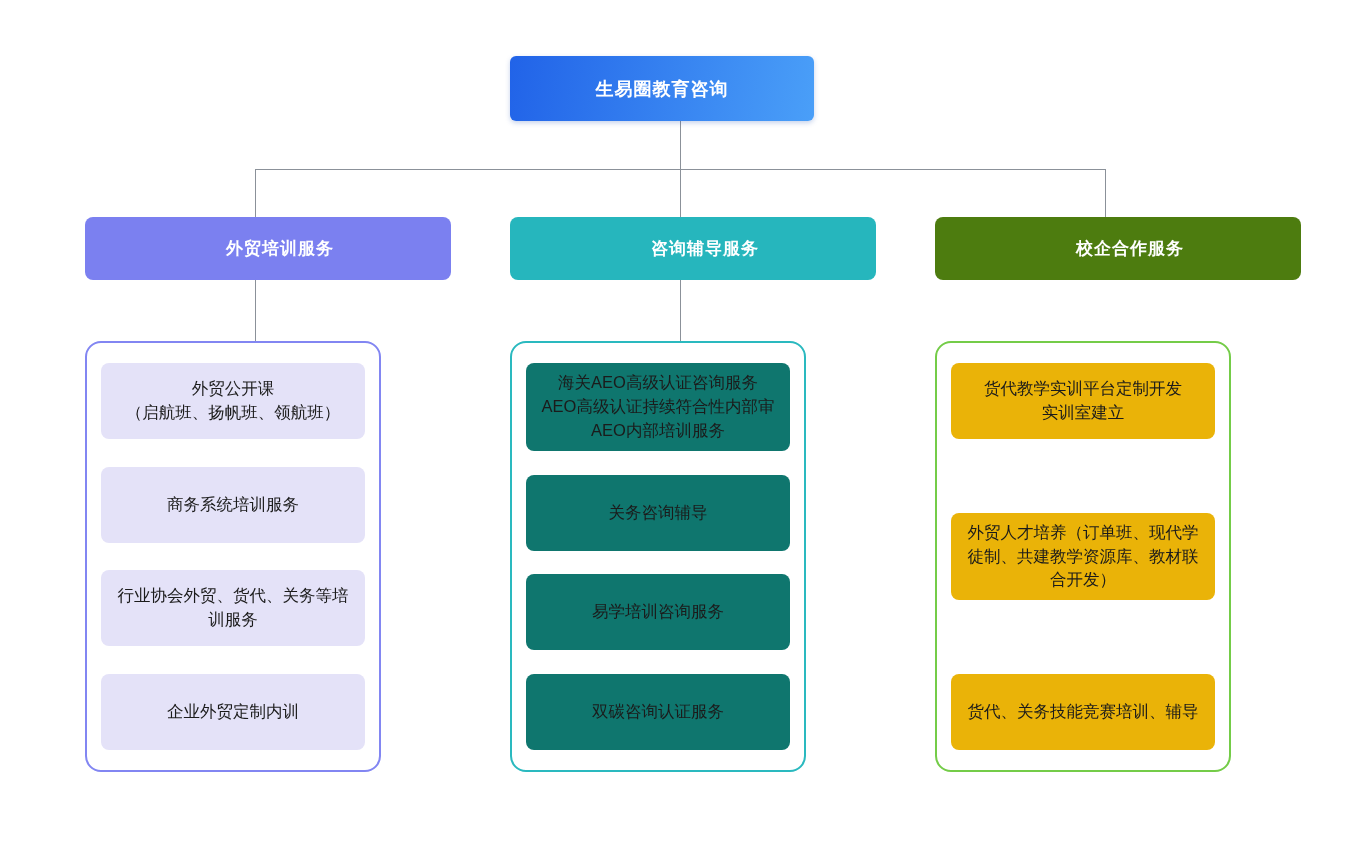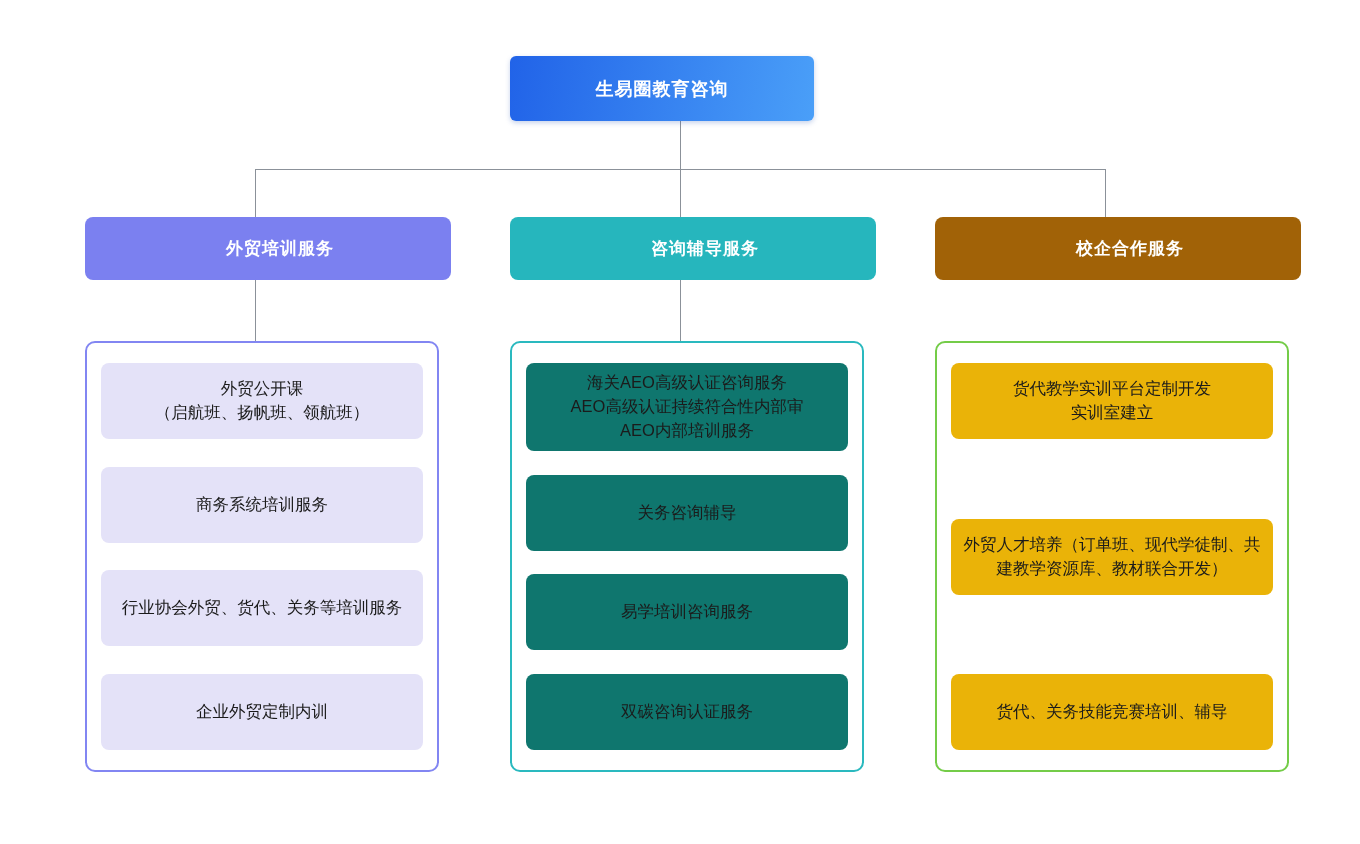--- a/index.html
+++ b/index.html
@@ -19,39 +19,39 @@
     box-shadow:0 2px 5px rgba(30,80,180,0.25);
   }
   
   .branch-header{
     position:absolute;top:217px;width:342px;height:63px;border-radius:8px;
     display:flex;align-items:center;justify-content:center;
     color:#ffffff;font-size:17px;font-weight:bold;letter-spacing:1px;padding-left:24px;
   }
   
   .branch-box{
-    position:absolute;top:341px;width:354px;height:431px;border-radius:10px;
+    position:absolute;top:341px;width:296px;height:431px;border-radius:16px;
     background:#ffffff;border:2px solid #ccc;box-sizing:border-box;
     display:flex;flex-direction:column;justify-content:space-between;
     padding:20px 14px;
   }
   .leaf-item{
     border-radius:8px;min-height:76px;box-sizing:border-box;
     display:flex;align-items:center;justify-content:center;text-align:center;
     font-size:16.5px;color:#1b1b1b;line-height:1.45;padding:8px 10px;
     white-space:pre-line;
   }
   
   .col-0 .branch-header{background:#7b80f0;}
   .col-0 .branch-box{border-color:#8286f2;}
   .col-0 .leaf-item{background:#e4e2f8;}
   .col-1 .branch-header{background:#26b6bd;}
   .col-1 .branch-box{border-color:#2ab9bf;}
   .col-1 .leaf-item{background:#0f766e;}
-  .col-2 .branch-header{background:#a16207;text-align:right;}
+  .col-2 .branch-header{background:#4d7c0f;text-align:right;}
   .col-2 .branch-box{border-color:#74cc48;}
   .col-2 .leaf-item{background:#eab308;}
   .col-0{left:85px;}  .col-0 .branch-header,.col-0 .branch-box{left:85px;}
   .col-1 .branch-header,.col-1 .branch-box{left:510px;}
   .col-2 .branch-header,.col-2 .branch-box{left:935px;}
 </style>
 </head>
 <body>
 
 <div class="canvas">

